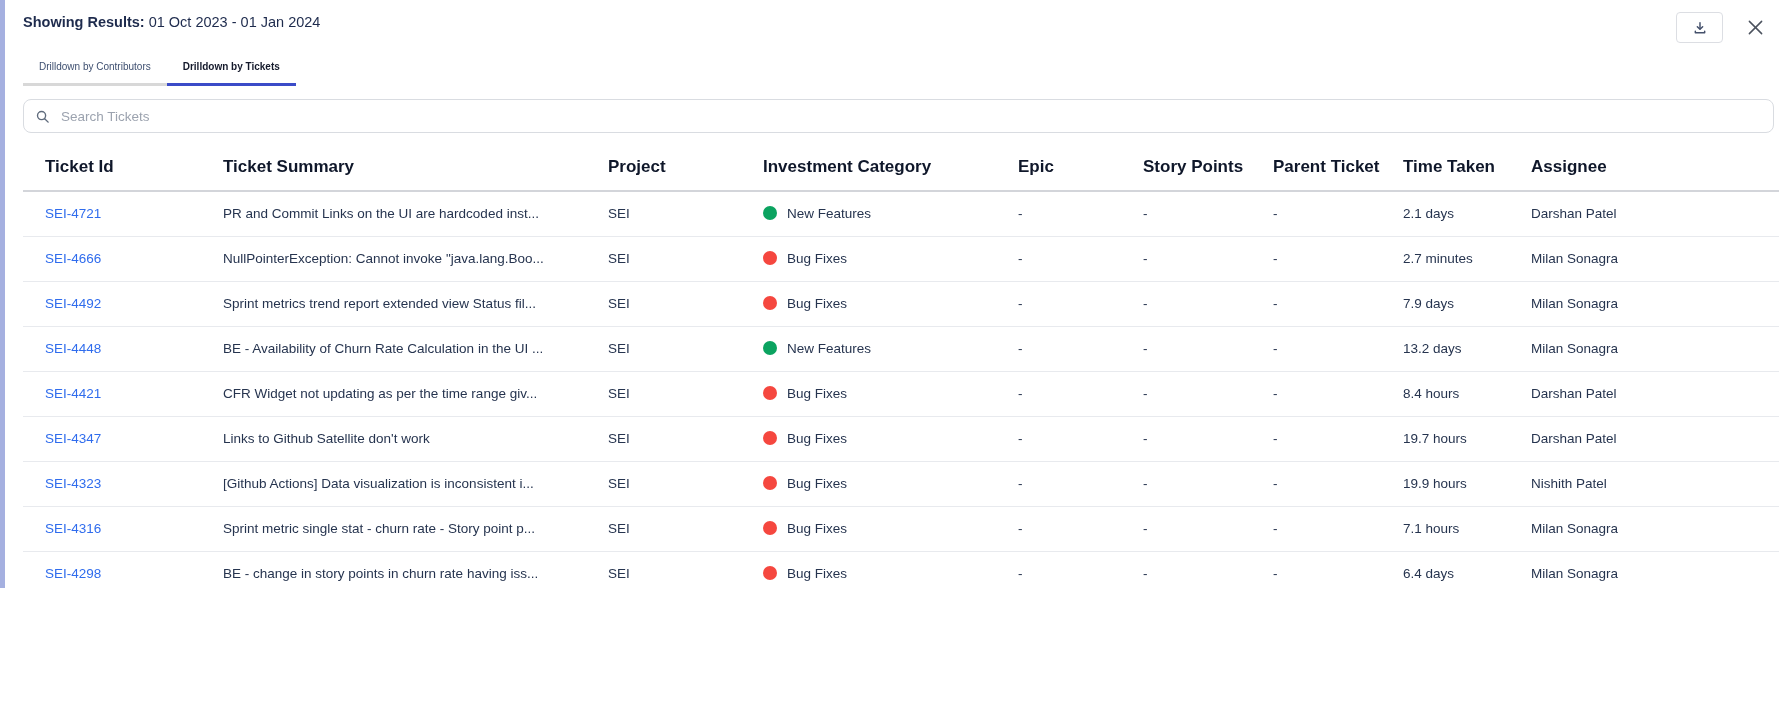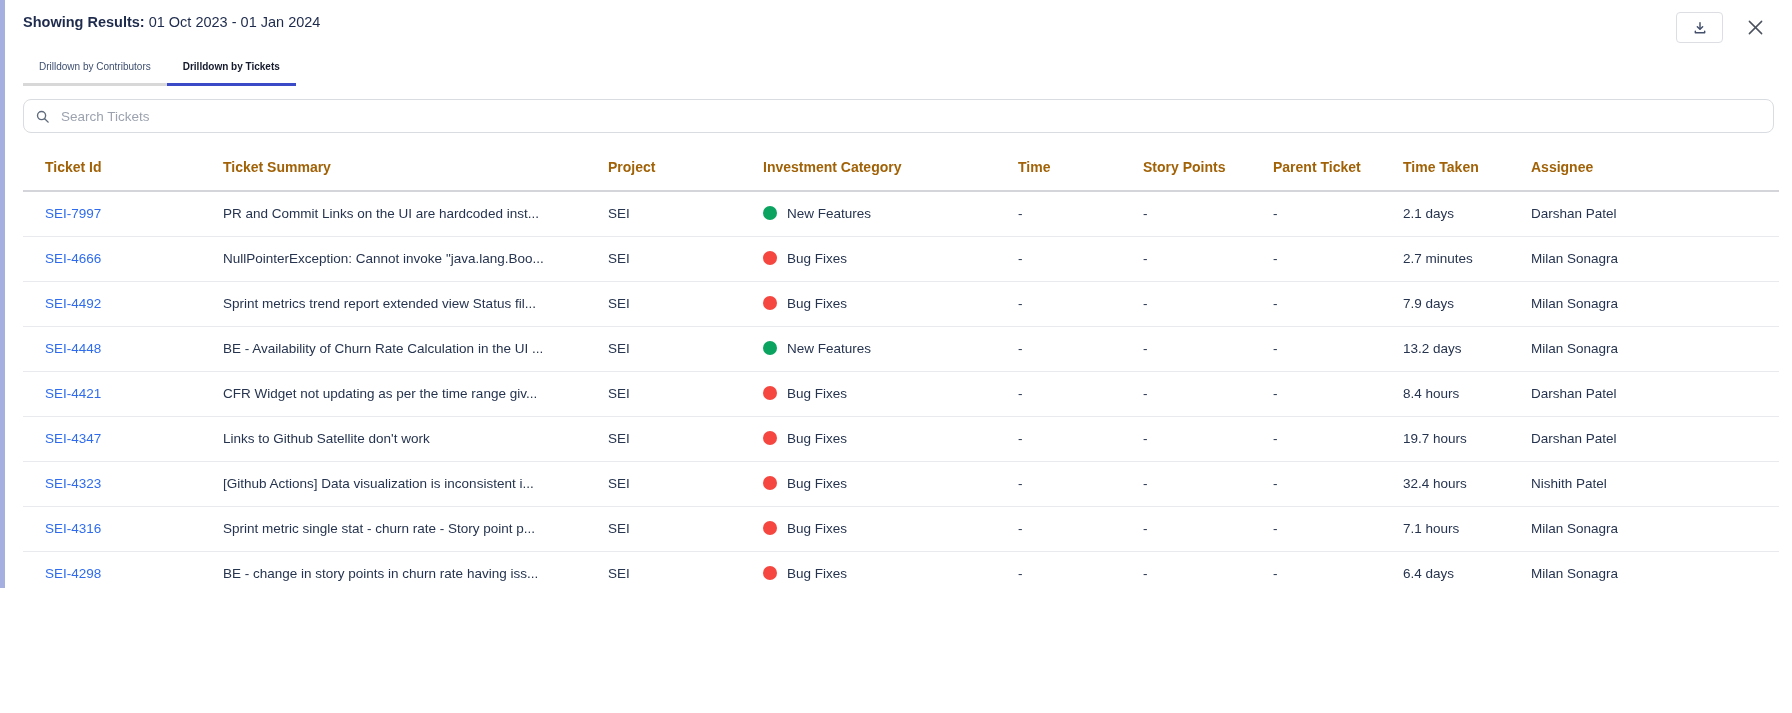--- a/index.html
+++ b/index.html
@@ -27,21 +27,21 @@
 
   
   .search-wrap { margin:13px 18px 0; height:34px; border:1px solid #d9dce1; border-radius:8px;
                  display:flex; align-items:center; padding:12px 11px; gap:9px; background:#fff; }
   .search-wrap input { border:none; outline:none; flex:1; font-size:13.5px; color:#26344f;
                        font-family:"Liberation Sans", sans-serif; background:transparent; }
   .search-wrap input::placeholder { color:#9ca3af; }
 
   
   table { width:1756px; margin:10px 18px 0; border-collapse:collapse; table-layout:fixed; }
-  th { text-align:left; font-size:14px; font-weight:700; color:#a16207; height:48px;
+  th { text-align:left; font-size:17px; font-weight:700; color:#0f172a; height:48px;
        border-bottom:2px solid #d3d5da; padding:0; white-space:nowrap; overflow:hidden; }
   td { height:45px; border-bottom:1px solid #e8eaee; font-size:13.5px; color:#26344f;
        padding:0; white-space:nowrap; overflow:hidden; }
   th:first-child, td:first-child { padding-left:22px; }
   .c0{width:200px}.c1{width:385px}.c2{width:155px}.c3{width:255px}.c4{width:125px}
   .c5{width:130px}.c6{width:130px}.c7{width:128px}
   td a { color:#2f6ced; text-decoration:none; cursor:pointer; }
   .dot { display:inline-block; width:14px; height:14px; border-radius:50%; margin-right:10px; vertical-align:-2px; }
 
   
@@ -114,30 +114,30 @@
         <col class="c6">
         <col class="c7">
         <col>
     </colgroup>
     <thead>
       <tr>
         <th>Ticket Id</th>
         <th>Ticket Summary</th>
         <th>Project</th>
         <th>Investment Category</th>
-        <th>Time</th>
+        <th>Epic</th>
         <th>Story Points</th>
         <th>Parent Ticket</th>
         <th>Time Taken</th>
         <th>Assignee</th>
       </tr>
     </thead>
     <tbody>
         <tr>
-          <td><a>SEI-7997</a></td>
+          <td><a>SEI-4721</a></td>
           <td>PR and Commit Links on the UI are hardcoded inst...</td>
           <td>SEI</td>
           <td><span class="dot" style="background: rgb(11, 163, 96);"></span><span>New Features</span></td>
           <td>-</td>
           <td>-</td>
           <td>-</td>
           <td>2.1 days</td>
           <td>Darshan Patel</td>
         </tr>
         <tr>
@@ -196,21 +196,21 @@
           <td>Darshan Patel</td>
         </tr>
         <tr>
           <td><a>SEI-4323</a></td>
           <td>[Github Actions] Data visualization is inconsistent i...</td>
           <td>SEI</td>
           <td><span class="dot" style="background: rgb(245, 71, 63);"></span><span>Bug Fixes</span></td>
           <td>-</td>
           <td>-</td>
           <td>-</td>
-          <td>32.4 hours</td>
+          <td>19.9 hours</td>
           <td>Nishith Patel</td>
         </tr>
         <tr>
           <td><a>SEI-4316</a></td>
           <td>Sprint metric single stat - churn rate - Story point p...</td>
           <td>SEI</td>
           <td><span class="dot" style="background: rgb(245, 71, 63);"></span><span>Bug Fixes</span></td>
           <td>-</td>
           <td>-</td>
           <td>-</td>

